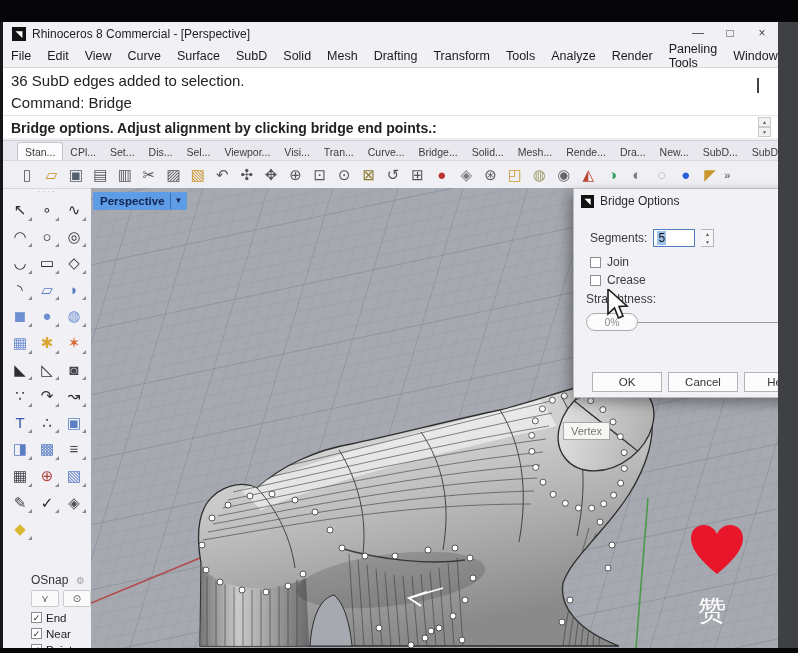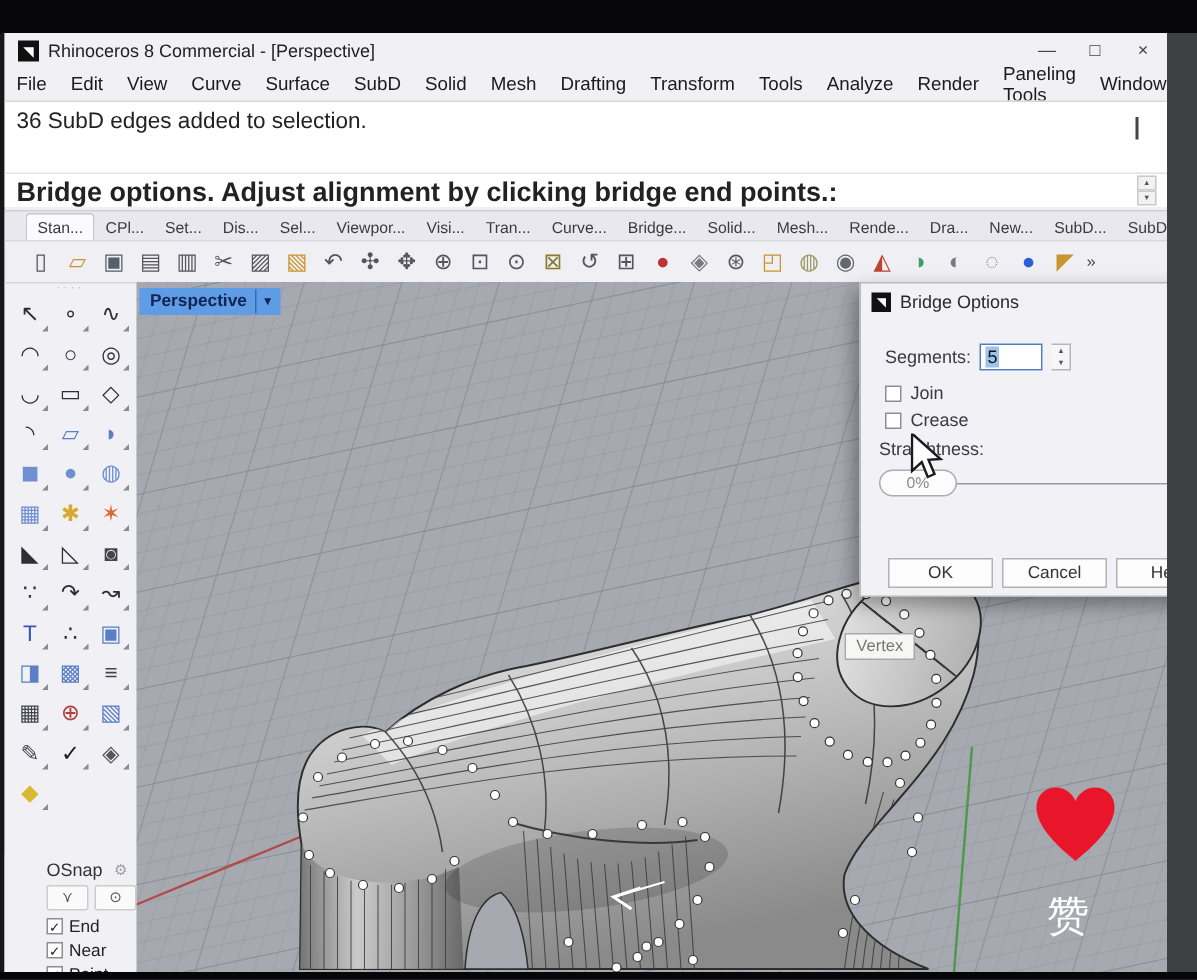--- a/index.html
+++ b/index.html
@@ -19,21 +19,21 @@
 
   
   .menubar{position:absolute;left:0;top:23px;width:782px;height:22px;display:flex;align-items:center;background:#f1f0f5;}
   .menu-item{font-size:12.5px;color:#1b1b1b;padding:2px 8px;}
 
   
   .cmd-history{position:absolute;left:0;top:45px;width:775px;height:48px;background:#fff;border-top:1px solid #d7d7d7;padding:2px 0 0 8px;}
   .cmd-line{font-size:15px;color:#222;line-height:22px;white-space:nowrap;}
   .caret{position:absolute;left:754px;top:10px;width:2px;height:15px;background:#444;}
   .cmd-prompt{position:absolute;left:0;top:93px;width:775px;height:23px;background:#fff;border-top:1px solid #e4e4e4;padding:1px 0 0 8px;}
-  .cmd-prompt .cmd-line{font-weight:bold;font-size:18px;}
+  .cmd-prompt .cmd-line{font-weight:bold;font-size:14px;}
   .spinner{position:absolute;right:7px;top:1px;width:13px;height:20px;display:flex;flex-direction:column;}
   .spin-btn{flex:1;background:#f2f2f2;border:1px solid #c9c9c9;font-size:5px;color:#555;line-height:8px;text-align:center;}
 
   
   .tabsrow{position:absolute;left:0;top:118px;width:775px;height:20px;background:#e9e8ee;border-top:1px solid #cfcfd4;display:flex;align-items:flex-end;padding-left:14px;}
   .tab{font-size:10.5px;color:#3c3c3c;padding:3px 7px 2px;white-space:nowrap;}
   .tab.active{background:#fbfbfd;border:1px solid #c6c6cc;border-bottom:none;border-radius:3px 3px 0 0;text-align:center;}
 
   
   .iconsrow{position:absolute;left:0;top:138px;width:775px;height:28px;background:#f0eff4;border-top:1px solid #d8d8dc;display:flex;align-items:center;padding-left:12px;}
@@ -130,20 +130,21 @@
         <div class="menu-item">Render</div>
 
         <div class="menu-item">Paneling Tools</div>
 
         <div class="menu-item">Window</div>
 
       </div>
 
     <div class="cmd-history">
       <div class="cmd-line">36 SubD edges added to selection.</div>
+      <div class="cmd-line">Command: Bridge</div>
       <div class="caret"></div>
     </div>
 
     <div class="cmd-prompt">
       <div class="cmd-line">Bridge options. Adjust alignment by clicking bridge end points.:</div>
       <div class="spinner">
         <div class="spin-btn">▲</div>
         <div class="spin-btn">▼</div>
       </div>
     </div>

